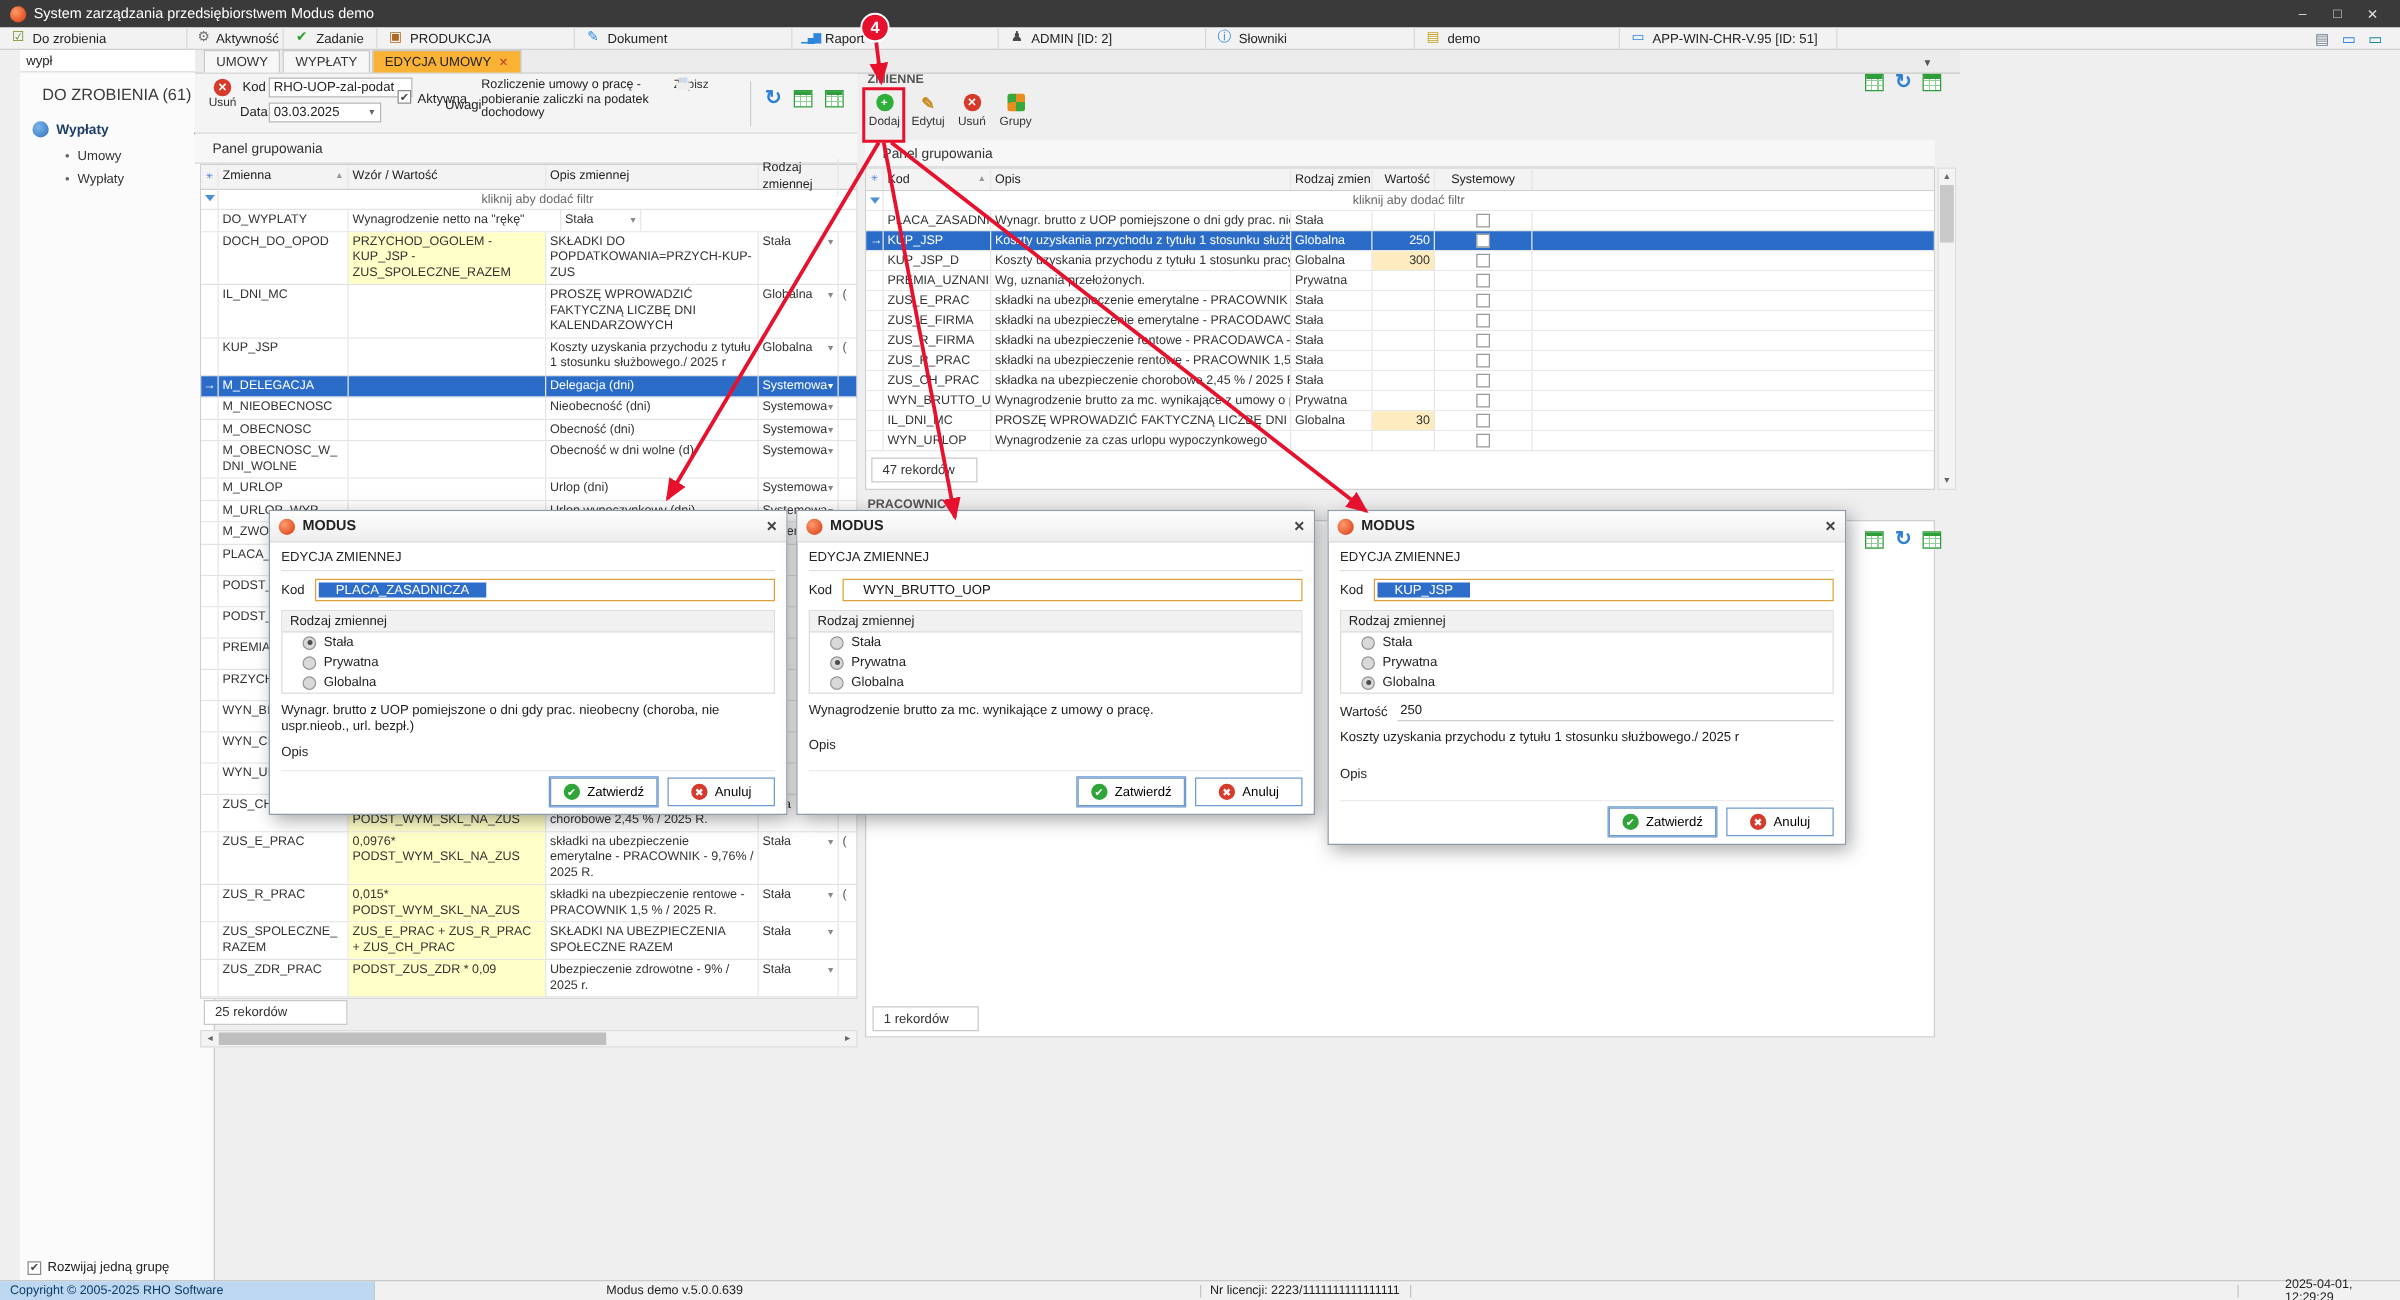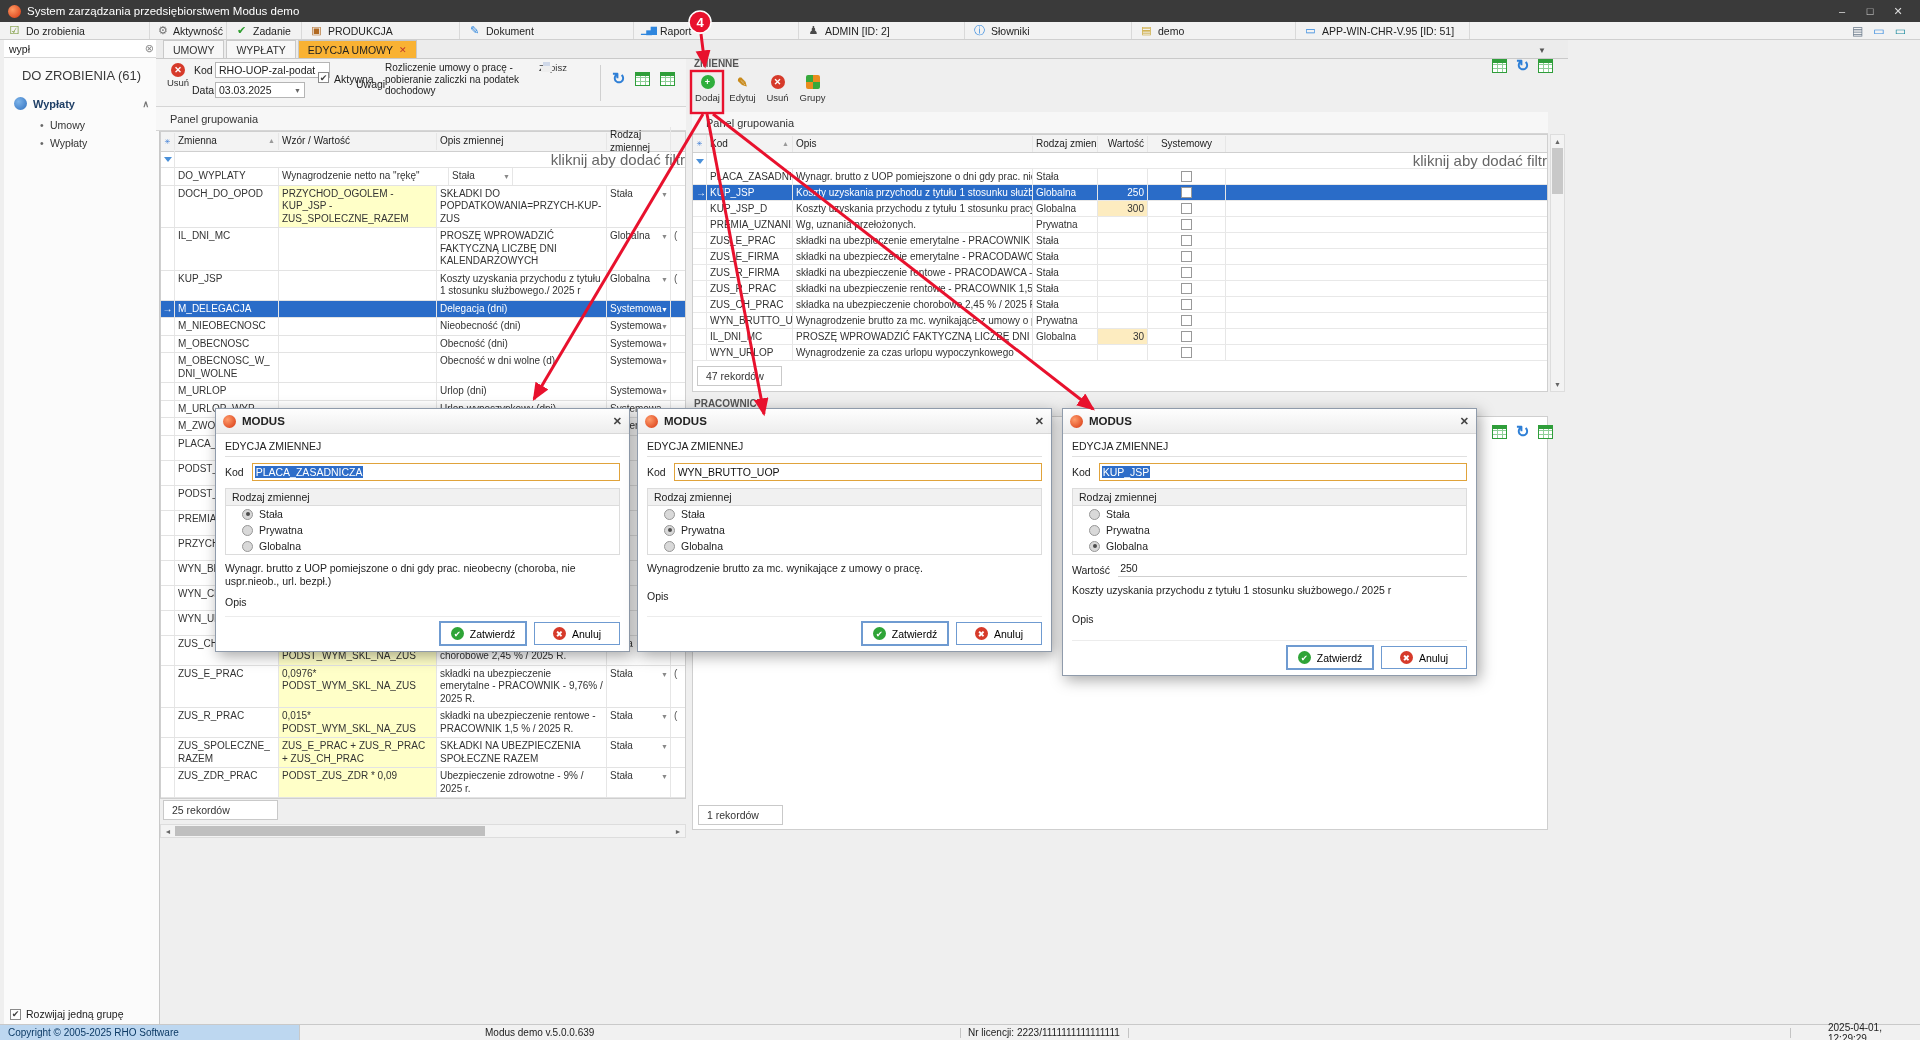--- a/index.html
+++ b/index.html
@@ -22,21 +22,21 @@
 .mi-report::before{content:"▁▄▇";font-size:8px;letter-spacing:-1px;color:#2e86de}
 .mi-user::before{content:"♟";color:#4a4a4a}
 .mi-dictionary::before{content:"ⓘ";color:#2e86de}
 .mi-database::before{content:"▤";color:#c9a227}
 .mi-monitor::before{content:"▭";color:#2e86de}
 .mlbl{white-space:nowrap}
 .mb-right{margin-left:auto;display:flex;align-items:center;gap:10px;padding-right:14px}
 .mb-ico{font-size:12px}
 .mb-ico.printer{color:#6a7a8a}.mb-ico.monitor{color:#2e86de}.mb-ico.monitor2{color:#18899c}
 
-.sidebar{position:absolute;left:4px;top:40px;width:156px;height:984px;background:#fbfbfb;border-right:1px solid #c9c9c9}
+.sidebar{position:absolute;left:16px;top:40px;width:156px;height:984px;background:#fbfbfb;border-right:1px solid #c9c9c9}
 .sb-search{height:18px;border-bottom:1px solid #d9d9d9;background:#fff;display:flex;align-items:center;padding:0 5px;font-size:10.5px}
 .sb-clear{margin-left:auto;color:#8a8a8a;font-size:11px}
 .sb-title{text-align:center;padding:10px 0 8px;font-size:13px;color:#3a3a3a}
 .sb-group{display:flex;align-items:center;gap:6px;padding:6px 10px;font-size:11px;font-weight:bold;color:#1f3f66}
 .sb-gicon{width:13px;height:13px;border-radius:50%;background:radial-gradient(circle at 35% 35%,#7db4ea,#2f6fbe)}
 .sb-chev{margin-left:auto;color:#777;font-size:9px}
 .sb-item{padding:3px 0 3px 46px;font-size:10.5px;color:#333;position:relative}
 .sb-item::before{content:"•";position:absolute;left:36px;color:#666}
 .sb-footer{position:absolute;left:6px;bottom:4px;display:flex;align-items:center;gap:5px;font-size:10.5px}
 .cb{width:11px;height:11px;border:1px solid #8a8a8a;background:#fff;display:inline-flex;align-items:center;justify-content:center;font-size:9px;color:#444}
@@ -76,21 +76,21 @@
 .lhead,.lfilter,.lrow{display:flex;border-bottom:1px solid #e3e3e3;background:#fff}
 .lhead{background:#f3f3f3;height:20px;border-bottom:1px solid #cfcfcf;align-items:center;color:#222}
 .lc{padding:2px 3px;border-right:1px solid #e6e6e6;overflow:hidden;line-height:12.5px}
 .cm{width:14px;flex:0 0 auto;text-align:center;padding:2px 0}
 .cz{width:104px;flex:0 0 auto;word-break:break-all}
 .cw{width:158px;flex:0 0 auto;overflow-wrap:break-word}
 .co{width:170px;flex:0 0 auto}
 .cr{width:64px;flex:0 0 auto;position:relative;padding-right:12px}
 .cp{flex:1;border-right:none;color:#555}
 .lfilter{height:16px;align-items:center}
-.hint{flex:1;text-align:right;font-size:15px;color:#666}
+.hint{flex:1;text-align:center;font-size:10px;color:#666}
 .funnel{width:0;height:0;border-left:4px solid transparent;border-right:4px solid transparent;border-top:5px solid #4a90d9;display:inline-block}
 .star{color:#3a7bd5;font-size:7px}
 .sort{float:right;color:#999;font-size:7px}
 .dd{position:absolute;right:2px;top:3px;color:#888;font-size:7px}
 .lrow.sel{background:var(--selection);color:#fff}
 .lrow.sel .dd{color:#fff}
 .cw.yellow{background:var(--formula-bg)}
 .lrow.cov{height:25px}
 .lrow.zal{height:32px}
 .lrow.zal .lc{display:flex;align-items:flex-end}
@@ -132,21 +132,21 @@
 .d1{left:215px;top:408px;height:244px}
 .d2{left:637px;top:408px;height:244px}
 .d3{left:1062px;top:408px;height:268px}
 .dlg-title{height:25px;flex:0 0 auto;display:flex;align-items:center;gap:6px;padding:0 7px;background:linear-gradient(#fefefe,#ededed);border-bottom:1px solid #d8d8d8;font-weight:bold;font-size:11.5px}
 .dlg-ico{width:13px;height:13px;border-radius:50%;background:radial-gradient(circle at 35% 35%,#ff9c6b,#d6350f)}
 .dlg-x{margin-left:auto;color:#444;font-size:11px}
 .dlg-body{flex:1;display:flex;flex-direction:column;padding:6px 9px 6px;overflow:hidden}
 .dlg-h{padding-bottom:4px;border-bottom:1px solid #e0e0e0;margin-bottom:6px;color:#222}
 .dlg-kod{display:flex;align-items:center;gap:8px;margin-bottom:7px}
 .kin{flex:1;height:18px;border:1px solid #e0a33b;background:#fff;display:flex;align-items:center;padding:0 2px}
-.kin i{font-style:normal;background:#2e6dc9;color:#fff;padding:0 1px}
+.kin i{font-style:normal;background:#2e6dc9;color:#fff;padding:0 14px}
 .kin.nosel i{background:none;color:#111}
 .grp{border:1px solid #dcdcdc;margin-bottom:7px}
 .grp-h{background:#f1f1f1;border-bottom:1px solid #dcdcdc;padding:2px 6px}
 .radio{display:flex;align-items:center;gap:6px;padding:2px 16px}
 .rb{width:11px;height:11px;border-radius:50%;border:1px solid #979797;background:#d9d9d9;position:relative;flex:0 0 auto}
 .rb.on::after{content:"";position:absolute;left:2.5px;top:2.5px;width:4px;height:4px;border-radius:50%;background:#4d4d4d}
 .war{display:flex;align-items:center;gap:8px;margin-bottom:7px}
 .wval{flex:1;border-bottom:1px solid #cfcfcf;padding:0 2px;height:15px}
 .desc{margin-bottom:5px;line-height:12.5px;color:#1d1d1d}
 .opis-row{display:flex;flex:1;gap:8px;min-height:18px}

